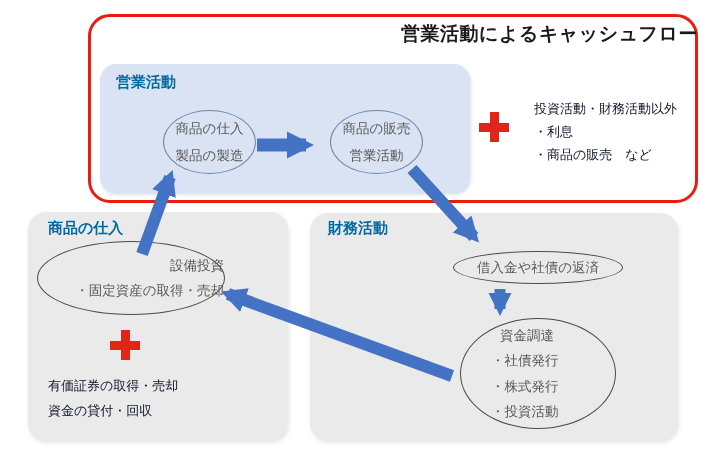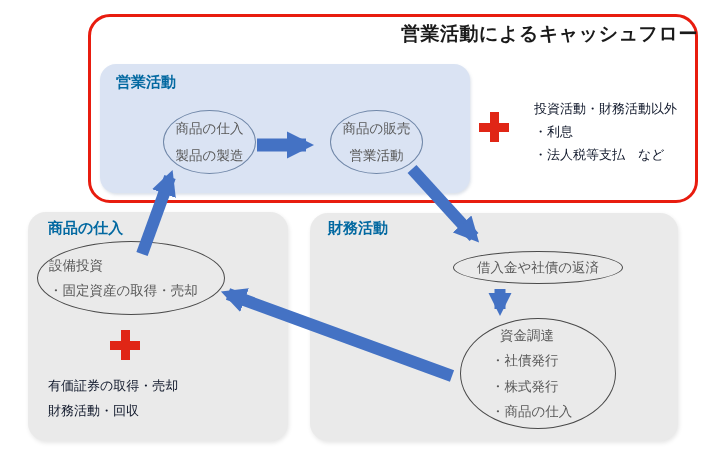--- a/index.html
+++ b/index.html
@@ -33,21 +33,21 @@
   .ellipse{
     border-radius:50%;display:flex;flex-direction:column;justify-content:center;
     color:#595959;font-size:13.5px;box-sizing:border-box;
   }
   .ellipse.centered{align-items:center;}
   .blue-ellipse{border:1.3px solid #7087a8;background:transparent;line-height:27px;}
   .gray-ellipse{border:1.2px solid #4a4a4a;background:transparent;}
 
   .el-purchase{left:163px;top:110px;width:93px;height:64px;}
   .el-sales{left:330px;top:110px;width:93px;height:64px;}
-  .el-invest{left:37px;top:241px;width:188px;height:74px;padding-left:11px;line-height:25px;}
+  .el-invest{left:37px;top:241px;width:188px;height:74px;padding-left:11px;line-height:25px;text-align:right;}
   .el-repay{left:453px;top:251px;width:170px;height:33px;}
   .el-funding{left:460px;top:318px;width:156px;height:111px;padding-left:30px;line-height:25.5px;}
   .el-funding .indent{padding-left:9px;}
 
   
   .plus{width:30px;height:30px;}
   .plus::before{content:"";position:absolute;left:0;top:10.5px;width:30px;height:9px;background:#e02616;}
   .plus::after{content:"";position:absolute;left:10.5px;top:0;width:9px;height:30px;background:#e02616;}
   .plus-top{left:479px;top:112px;}
   .plus-invest{left:110px;top:330px;}
@@ -84,45 +84,45 @@
   </div>
   <div class="abs ellipse centered blue-ellipse el-sales">
     <div>商品の販売</div>
     <div>営業活動</div>
   </div>
 
   <div class="abs plus plus-top"></div>
   <div class="abs note note-operating">
     <div>投資活動・財務活動以外</div>
     <div>・利息</div>
-    <div>・法人税等支払　など</div>
+    <div>・商品の販売　など</div>
   </div>
 
   <div class="abs gray-box box-invest"></div>
   <div class="abs section-label lbl-investing">商品の仕入</div>
   <div class="abs ellipse gray-ellipse el-invest">
     <div>設備投資</div>
     <div>・固定資産の取得・売却</div>
   </div>
   <div class="abs plus plus-invest"></div>
   <div class="abs note note-investing">
     <div>有価証券の取得・売却</div>
-    <div>財務活動・回収</div>
+    <div>資金の貸付・回収</div>
   </div>
 
   <div class="abs gray-box box-finance"></div>
   <div class="abs section-label lbl-financing">財務活動</div>
   <div class="abs ellipse centered gray-ellipse el-repay">
     <div>借入金や社債の返済</div>
   </div>
   <div class="abs ellipse gray-ellipse el-funding">
     <div class="indent">資金調達</div>
     <div>・社債発行</div>
     <div>・株式発行</div>
-    <div>・商品の仕入</div>
+    <div>・投資活動</div>
   </div>
 
   <svg class="abs arrows" viewBox="0 0 722 459">
     <defs>
       <marker id="ah" viewBox="0 0 10 10" refX="7" refY="5" markerWidth="2.1" markerHeight="2.1" orient="auto">
         <path d="M0,0 L10,5 L0,10 Z" fill="#4472c4"></path>
       </marker>
     </defs>
     <line x1="257" y1="145" x2="306" y2="145" stroke="#4472c4" stroke-width="13" marker-end="url(#ah)"></line>
     <line x1="142" y1="254" x2="170" y2="177" stroke="#4472c4" stroke-width="12" marker-end="url(#ah)"></line>

